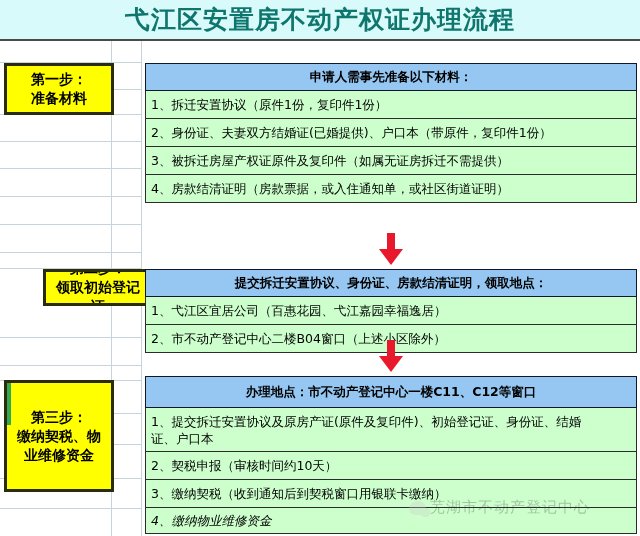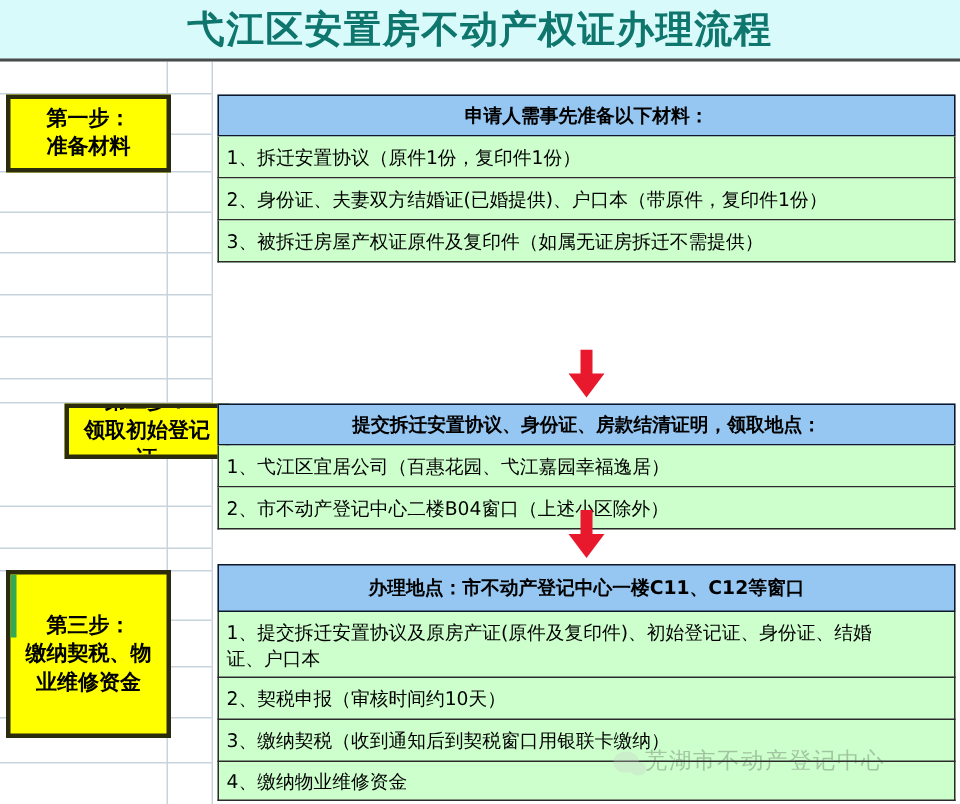--- a/index.html
+++ b/index.html
@@ -142,20 +142,23 @@
     </div>
     <div class="panel-row" style="height:28px;">
       <span>1、拆迁安置协议（原件1份，复印件1份）</span>
     </div>
     <div class="panel-row" style="height:28px;">
       <span>2、身份证、夫妻双方结婚证(已婚提供)、户口本（带原件，复印件1份）</span>
     </div>
     <div class="panel-row" style="height:28px;">
       <span>3、被拆迁房屋产权证原件及复印件（如属无证房拆迁不需提供）</span>
     </div>
+    <div class="panel-row" style="height:28px;">
+      <span>4、房款结清证明（房款票据，或入住通知单，或社区街道证明）</span>
+    </div>
   </div>
 
   <svg class="arrow" style="left:376px;top:233px;" width="30" height="33" viewBox="0 0 30 33">
     <polygon points="11,0 19,0 19,16 27,16 15,32 3,16 11,16" fill="#E8192C"></polygon>
   </svg>
 
   <div class="step-box" style="left:4px;top:269px;width:110px;height:37px;margin-left:39px;">
     <div class="ln">第二步：</div>
     <div class="ln">领取初始登记</div>
     <div class="ln">证</div>
@@ -191,21 +194,21 @@
     <div class="panel-row" style="height:44px;flex-direction:column;align-items:flex-start;justify-content:center;">
       <span>1、提交拆迁安置协议及原房产证(原件及复印件)、初始登记证、身份证、结婚</span>
       <span>证、户口本</span>
     </div>
     <div class="panel-row" style="height:28px;">
       <span>2、契税申报（审核时间约10天）</span>
     </div>
     <div class="panel-row" style="height:28px;">
       <span>3、缴纳契税（收到通知后到契税窗口用银联卡缴纳）</span>
     </div>
-    <div class="panel-row" style="height:26px;">
+    <div class="panel-row" style="height:26px;font-style:italic;">
       <span>4、缴纳物业维修资金</span>
     </div>
   </div>
 
   <div class="watermark" style="left:409px;top:498px;">
     <div class="wm-logo"></div>
     <div class="wm-text">芜湖市不动产登记中心</div>
   </div>
 
 </div>

